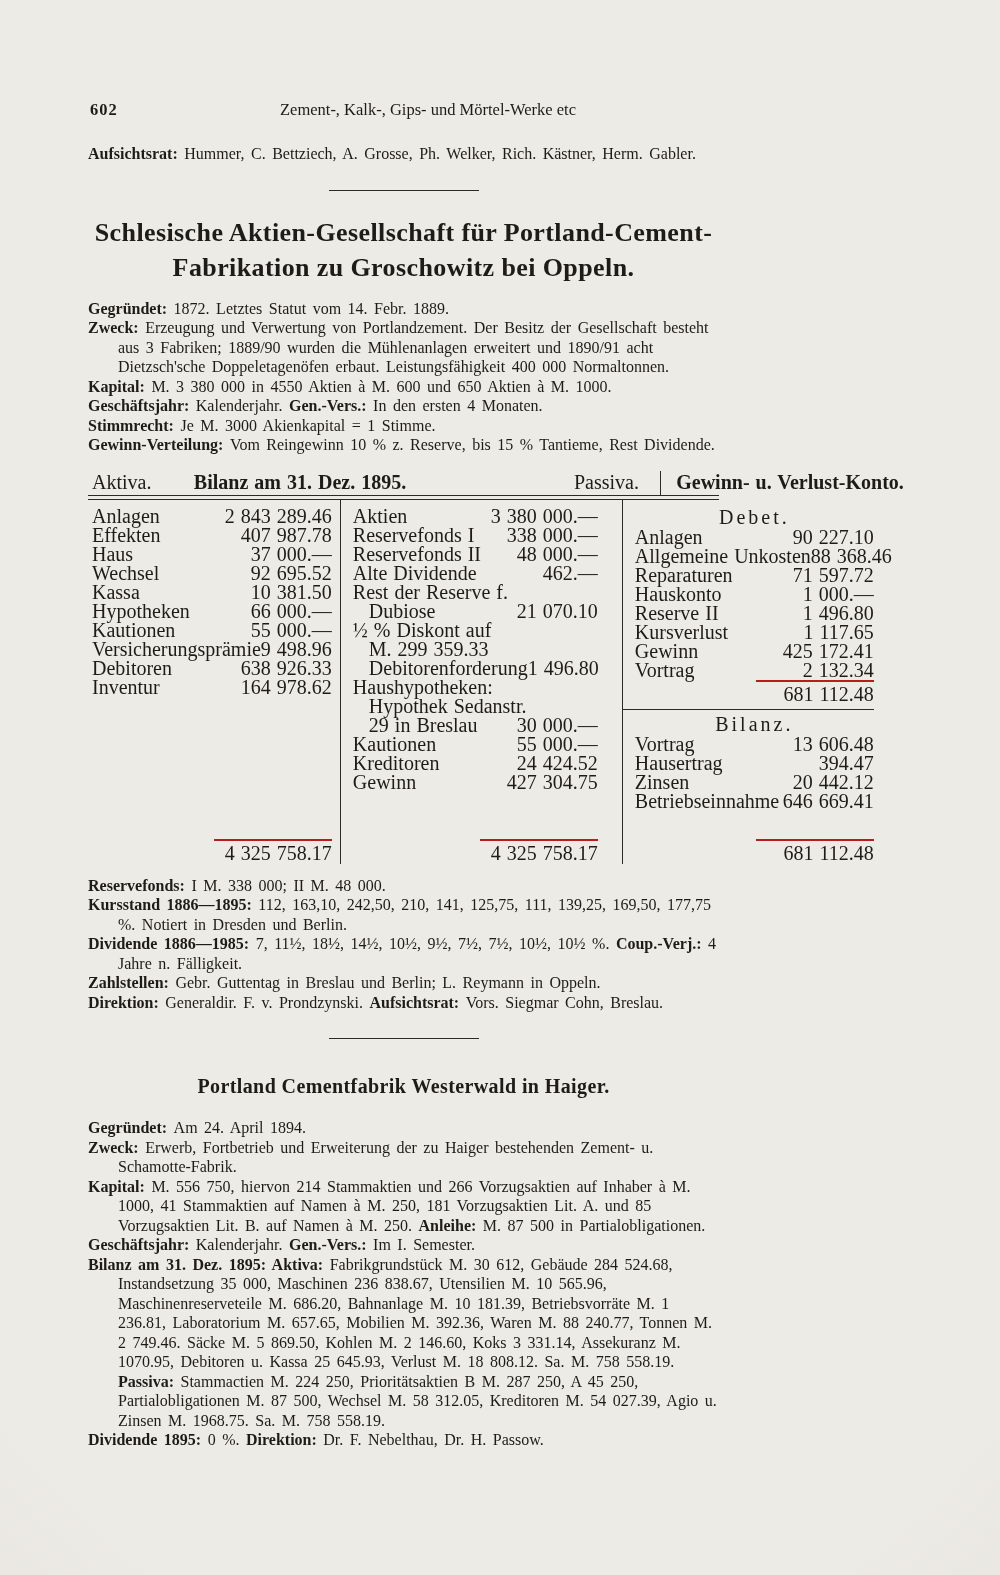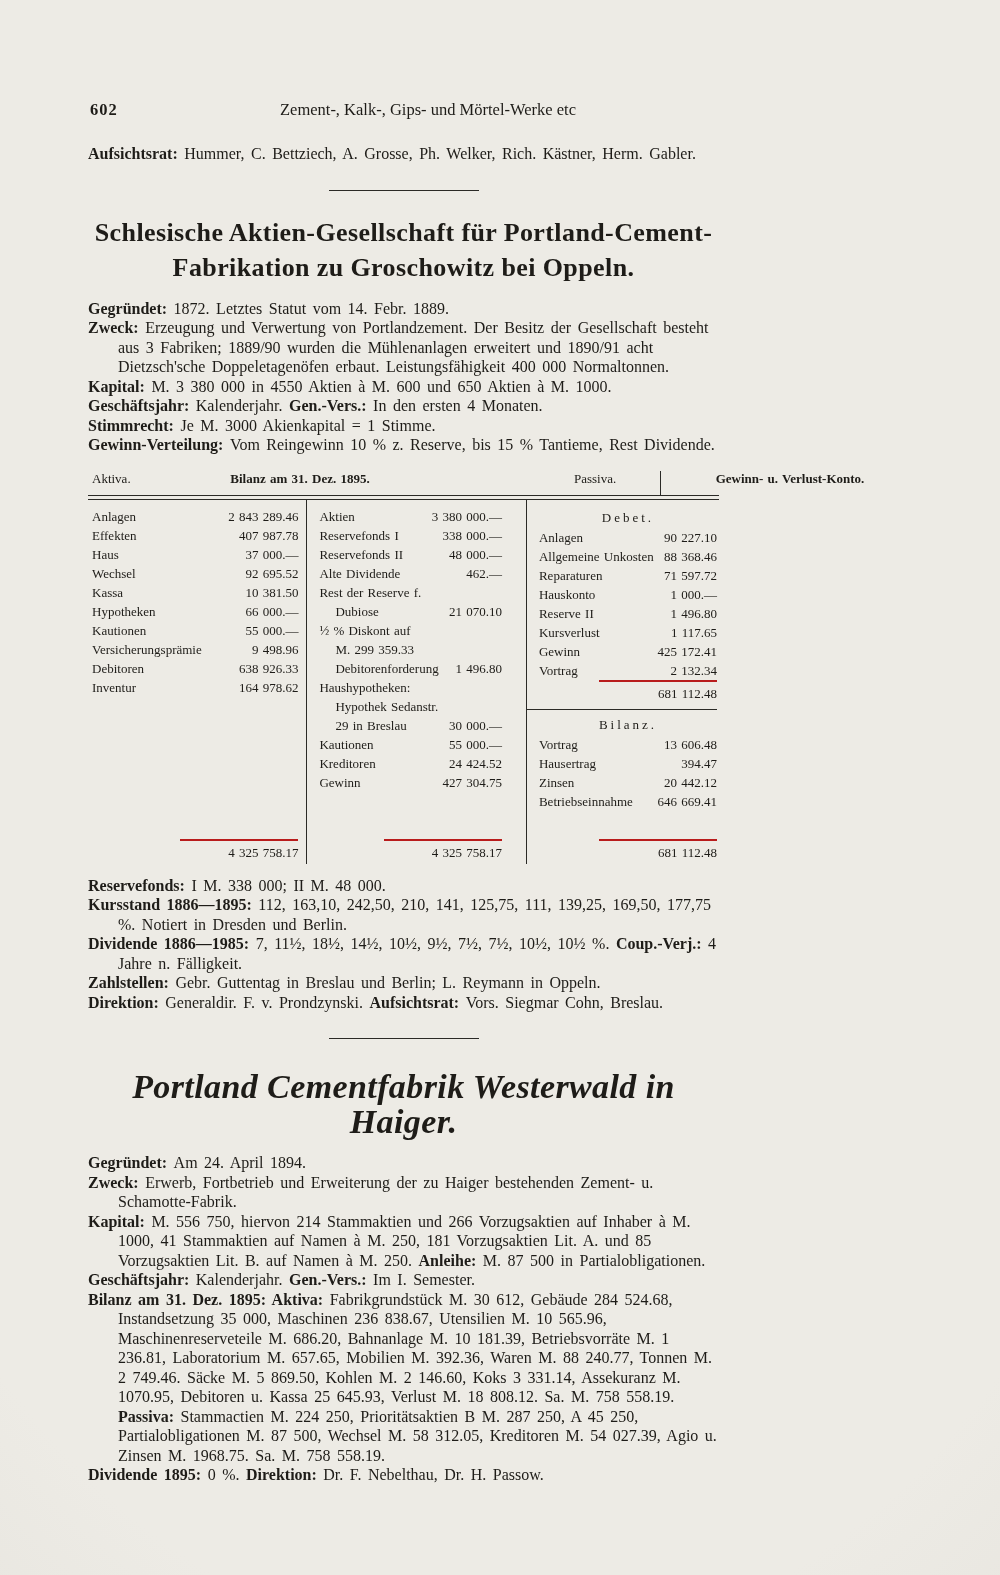--- a/index.html
+++ b/index.html
@@ -17,27 +17,27 @@
 
   .txt { font-size: 16px; line-height: 19.5px; word-spacing: 2.5px; }
   .txt p { margin: 0; }
   .hang { padding-left: 30px; text-indent: -30px; }
 
   .intro { margin-top: 22px; }
 
   .divider { width: 150px; border-top: 1.5px solid #2b2a26; margin: 26px auto 0; height: 0; }
 
   .company-title { margin: 24px 0 0; text-align: center; font-weight: bold; font-size: 26px; line-height: 35px; letter-spacing: 0.4px; }
-  .company-title.second { margin-top: 30px; font-size: 34px; font-style: italic; }
+  .company-title.second { margin-top: 30px; font-size: 20px; }
 
   .paras { margin-top: 14px; }
   .notes { margin-top: 12px; }
 
   
-  .bilanz { margin-top: 16px; font-size: 13px; word-spacing: 1px; }
+  .bilanz { margin-top: 16px; font-size: 20px; word-spacing: 1px; }
   .bz-head { position: relative; height: 24px; }
   .bz-head .h-aktiva  { position: absolute; left: 4px; top: 0; }
   .bz-head .h-title   { position: absolute; left: 212px; transform: translateX(-50%); top: 0; font-weight: bold; white-space: nowrap; }
   .bz-head .h-passiva { position: absolute; left: 486px; top: 0; }
   .bz-head .h-guv     { position: absolute; left: 702px; transform: translateX(-50%); top: 0; font-weight: bold; white-space: nowrap; }
   .bz-head .vline     { position: absolute; left: 572px; top: 0; height: 24px; width: 1px; background: #2b2a26; }
   .dbl-rule { height: 3px; border-top: 1.5px solid #2b2a26; border-bottom: 1px solid #2b2a26; }
 
   .bz-body { display: flex; height: 364px; }
   .bz-col { display: flex; flex-direction: column; box-sizing: border-box; padding-top: 7px; }

